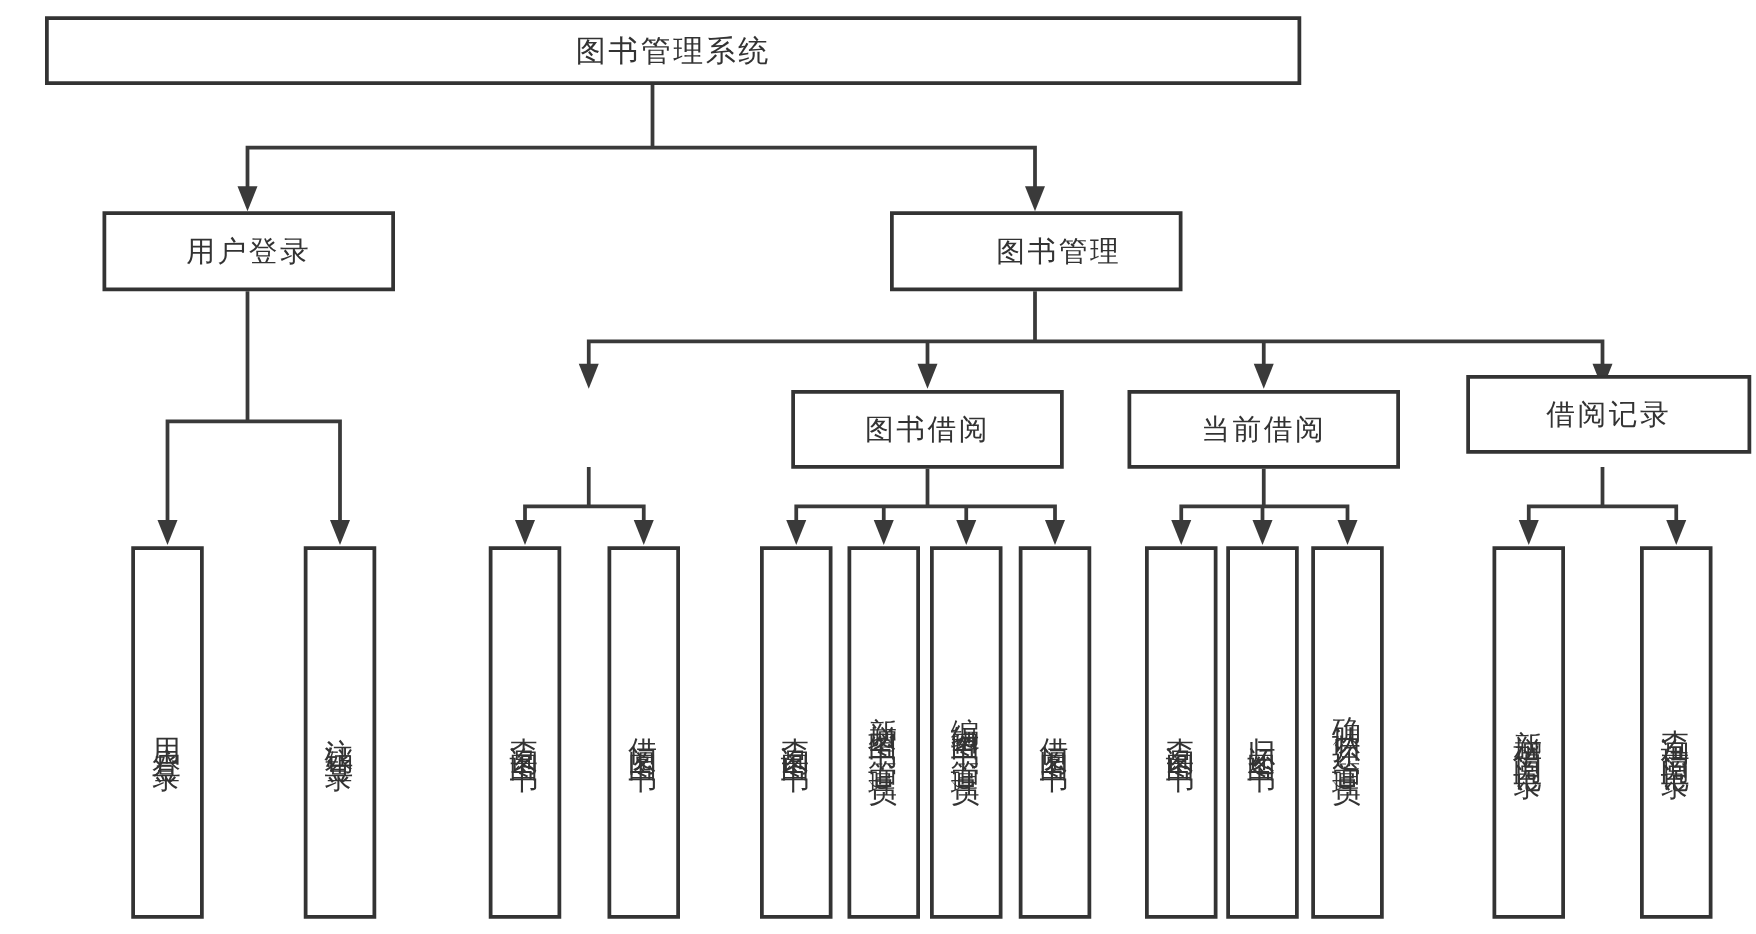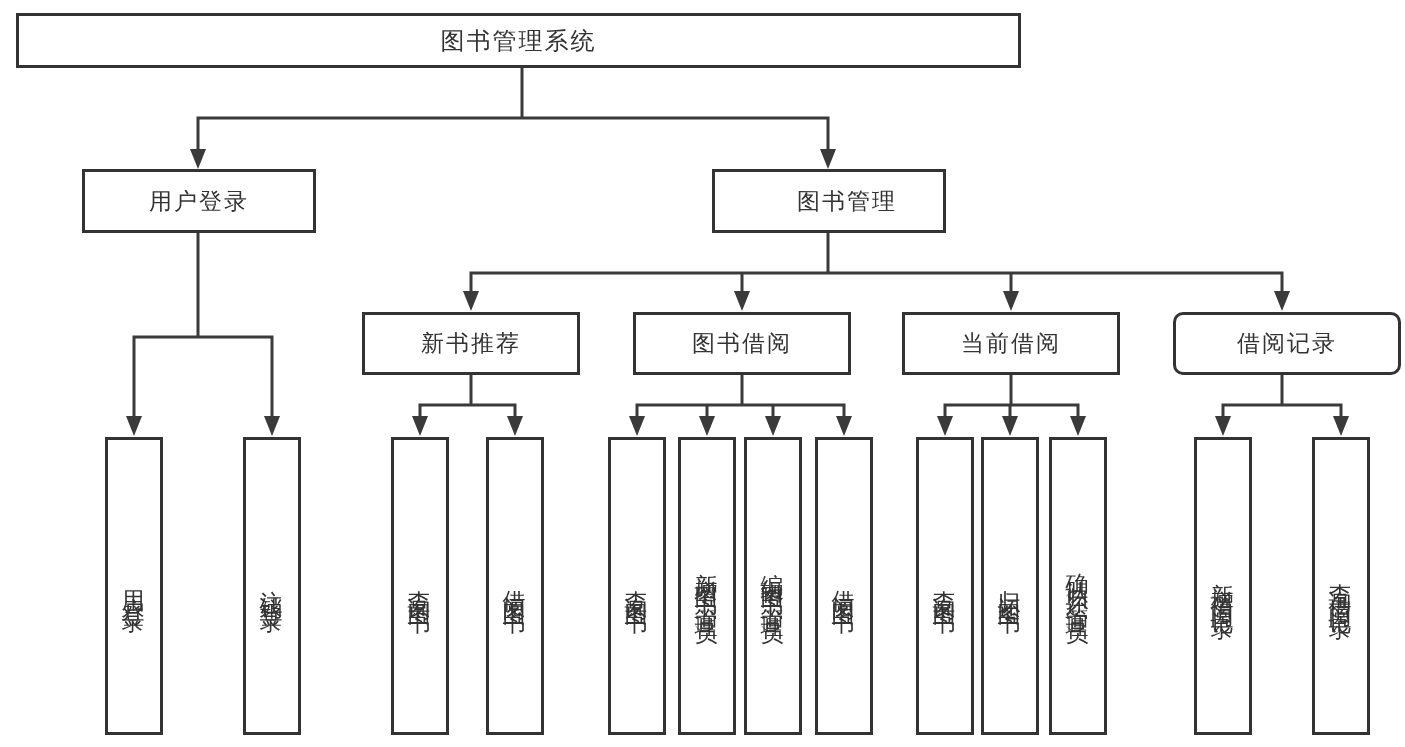--- a/index.html
+++ b/index.html
@@ -105,29 +105,28 @@
       <polygon points="765,416 781,416 773,436"></polygon>
       <polygon points="836,416 852,416 844,436"></polygon>
       <polygon points="937,416 953,416 945,436"></polygon>
       <polygon points="1002,416 1018,416 1010,436"></polygon>
       <polygon points="1070,416 1086,416 1078,436"></polygon>
       <polygon points="1215,416 1231,416 1223,436"></polygon>
       <polygon points="1333,416 1349,416 1341,436"></polygon>
     </g>
   </svg>
 
-  <div class="hnode" style="left:16px; top:13px; width:1005px; height:55px; font-size:24px;">图书管理系统</div>
+  <div class="hnode" style="left:36px; top:13px; width:1005px; height:55px; font-size:24px;">图书管理系统</div>
 
   <div class="hnode" style="left:82px; top:169px; width:234px; height:64px;">用户登录</div>
   <div class="hnode" style="left:712px; top:169px; width:234px; height:64px;padding-left:36px;">图书管理</div>
 
-  <div class="hnode" style="left:362px; top:312px; width:218px; height:63px;">新书推荐</div>
   <div class="hnode" style="left:633px; top:312px; width:218px; height:63px;">图书借阅</div>
   <div class="hnode" style="left:902px; top:312px; width:218px; height:63px;">当前借阅</div>
-  <div class="hnode" style="left:1173px; top:312px; width:228px; height:63px;border-radius:10px;">借阅记录</div>
+  <div class="hnode" style="left:1173px; top:300px; width:228px; height:63px;">借阅记录</div>
 
   <div class="vnode" style="left:105px;">用户登录</div>
   <div class="vnode" style="left:243px;">注销登录</div>
 
   <div class="vnode" style="left:391px;">查询图书</div>
   <div class="vnode" style="left:486px;">借阅图书</div>
 
   <div class="vnode" style="left:608px;">查询图书</div>
   <div class="vnode" style="left:678px;">新增图书（管理员）</div>
   <div class="vnode" style="left:744px;">编辑图书（管理员）</div>

